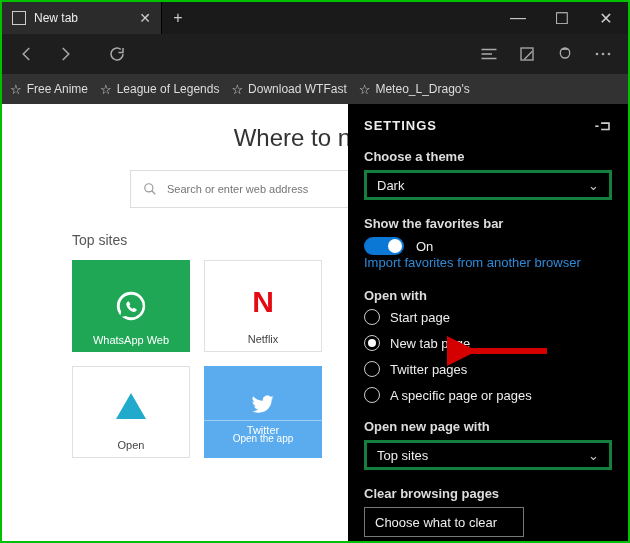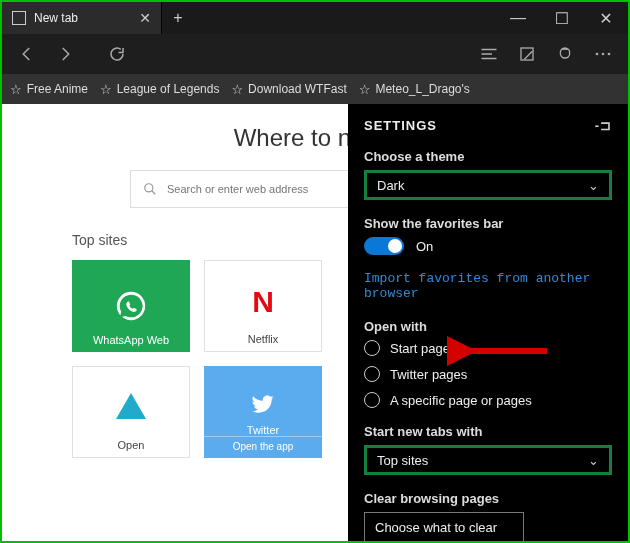--- a/index.html
+++ b/index.html
@@ -23,34 +23,34 @@
 .ntp { position: absolute; inset: 0; padding-top: 20px; display: flex; flex-direction: column; align-items: center; }
 .where { font-size: 24px; color: #333; font-weight: 300; margin-bottom: 18px; }
 .search { width: 370px; height: 38px; border: 1px solid #ddd; display: flex; align-items: center; padding: 0 12px; gap: 10px; color: #888; }
 .search input { flex: 1; border: none; outline: none; font-size: 11px; color: #888; }
 .topsites-label { align-self: flex-start; margin-left: 70px; margin-top: 24px; font-size: 14px; color: #555; }
 .tile-grid { display: grid; grid-template-columns: repeat(2, 118px); gap: 14px 14px; margin-top: 12px; margin-left: 70px; align-self: flex-start; }
 .tile { width: 118px; height: 92px; border: 1px solid #e0e0e0; display: flex; flex-direction: column; align-items: center; justify-content: center; background: #fff; font-size: 11px; color: #444; position: relative; }
 .tile.whatsapp { background: #1fa755; color: #fff; border: none; }
 .tile.twitter { background: #5bacee; color: #fff; border: none; }
 .tile .tname { position: absolute; bottom: 6px; font-size: 11px; }
-.tile .open-app { position: absolute; bottom: 2px; width: 100%; text-align: center; font-size: 10px; color: #fff; border-top: 1px solid rgba(255,255,255,.4); padding: 4px 0; }
+.tile .open-app { position: absolute; bottom: 2px; width: 100%; text-align: center; font-size: 10px; color: #fff; border-top: 1px solid rgba(255,255,255,.4); padding: 12px 0; }
 .tile.twitter .tname { bottom: 22px; }
 .mint-icon { width:0; height:0; border-left: 15px solid transparent; border-right: 15px solid transparent; border-bottom: 26px solid #2ac; transform: translateY(-6px); }
 .my-news { position: absolute; right: 10px; bottom: 112px; color: #2173c9; font-size: 14px; }
 .settings { position: absolute; top: 0; right: 0; bottom: 0; width: 280px; background: #000; color: #eee; padding: 14px 16px; overflow: hidden; font-size: 13px; }
 .settings h2 { font-size: 13px; letter-spacing: 1px; margin-bottom: 16px; display: flex; justify-content: space-between; }
 .pin { font-size: 13px; color: #ccc; }
 .sect-label { color: #ddd; margin-top: 10px; margin-bottom: 6px; font-size: 13px; font-weight: bold; }
 .select { border: 3px solid #15803d; height: 30px; display: flex; align-items: center; padding: 0 10px; justify-content: space-between; color: #eee; }
 .select .chev { color: #ccc; }
 .toggle-row { display: flex; align-items: center; gap: 12px; margin-top: 6px; }
 .toggle { width: 40px; height: 18px; background: #0a78d4; border-radius: 10px; position: relative; }
 .toggle::after { content: ""; position: absolute; right: 2px; top: 2px; width: 14px; height: 14px; background: #fff; border-radius: 50%; }
-.import-link { color: #2f8ad8; margin-top: 16px; display: block; font-family: Liberation Mono, monospace; }
+.import-link { color: #2f8ad8; display: block; }
 .radios { display: flex; flex-direction: column; gap: 10px; margin-top: 6px; }
 .radio { display: flex; align-items: center; gap: 10px; }
 .rdot { width: 16px; height: 16px; border: 1.5px solid #ccc; border-radius: 50%; display: flex; align-items: center; justify-content: center; }
 .rdot.sel::after { content: ""; width: 8px; height: 8px; background: #fff; border-radius: 50%; }
 .clear-btn { border: 1px solid #777; height: 30px; display: flex; align-items: center; padding: 0 10px; margin-top: 6px; width: 160px; }
 .arrow-annot { position: absolute; top: 232px; left: 445px; pointer-events: none; }
 svg { display: block; }
 </style>
 </head>
 <body>
@@ -195,30 +195,34 @@
 
       <a class="import-link">Import favorites from another browser</a>
 
       <div class="sect-label" style="margin-top:18px">Open with</div>
       <div class="radios">
         <div class="radio">
             <span class="rdot"></span>
             <span>Start page</span>
           </div>
         <div class="radio">
+            <span class="rdot sel"></span>
+            <span>New tab page</span>
+          </div>
+        <div class="radio">
             <span class="rdot"></span>
             <span>Twitter pages</span>
           </div>
         <div class="radio">
             <span class="rdot"></span>
             <span>A specific page or pages</span>
           </div>
       </div>
 
-      <div class="sect-label" style="margin-top:16px">Start new tabs with</div>
+      <div class="sect-label" style="margin-top:16px">Open new page with</div>
       <div class="select">
         <span>Top sites</span>
         <span class="chev">⌄</span>
       </div>
 
       <div class="sect-label" style="margin-top:16px">Clear browsing pages</div>
       <div class="clear-btn">
           <span>Choose what to clear</span>
         </div>
     </div>

